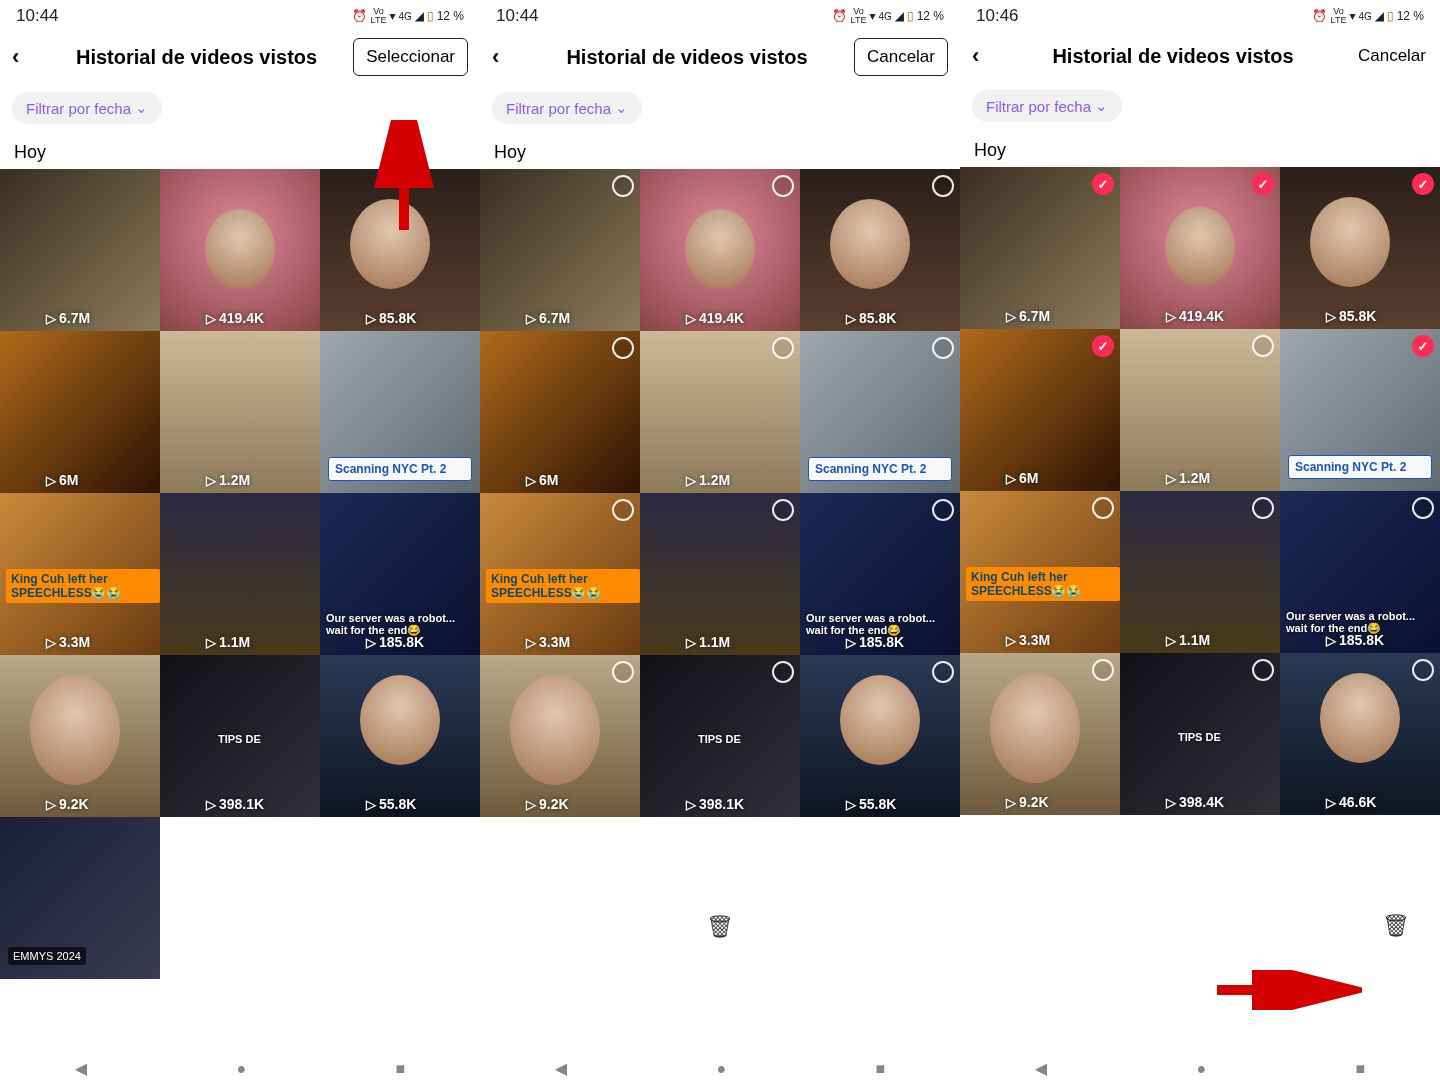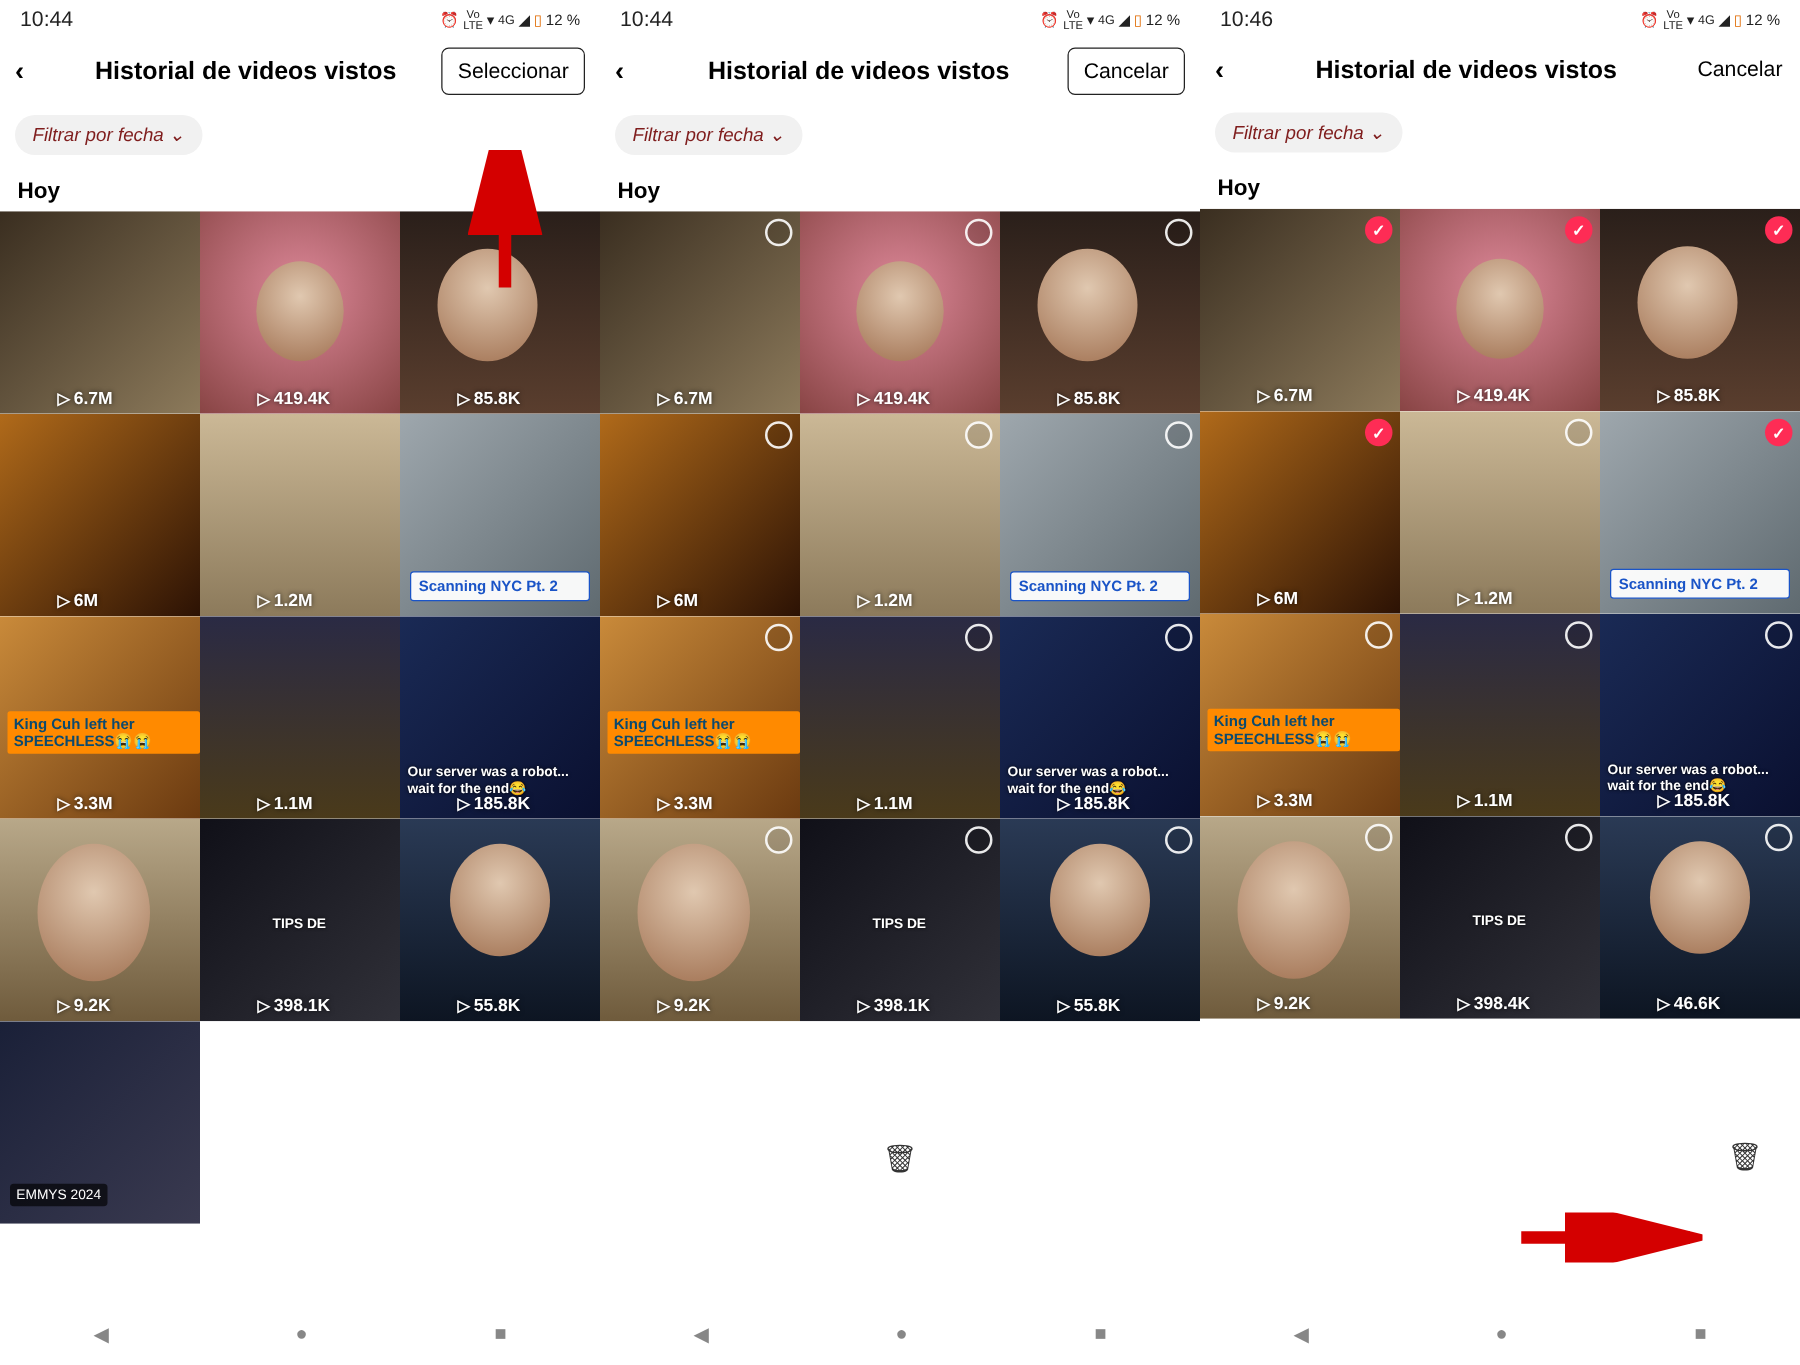--- a/index.html
+++ b/index.html
@@ -8,22 +8,22 @@
   .phone { width: 480px; height: 1092px; position: relative; display: flex; flex-direction: column; background: #fff; overflow: hidden; border-radius: 16px; }
   .status-bar { display: flex; justify-content: space-between; align-items: center; padding: 6px 16px 2px; font-size: 17px; font-weight: 500; color: #222; }
   .status-right { display: flex; align-items: center; gap: 3px; font-size: 12px; }
   .status-right .lte { font-size:9px; line-height:9px;text-align:center; }
   .header { display: flex; align-items: center; padding: 10px 12px; gap: 10px; }
   .back { width: 28px; font-size: 22px; font-weight: 600; }
   .title { flex: 1; text-align: center; font-size: 20px; font-weight: 600; }
   .action-btn { border: 1.5px solid #222; border-radius: 6px; padding: 8px 12px; font-size: 17px; font-weight: 500; background: #fff; }
   .action-btn.noborder { border: none; padding-right: 2px; }
   .filter-row { padding: 6px 12px 10px; }
-  .filter-chip { display:inline-flex; align-items:center; gap:4px; background:#f1f1f1; border-radius:18px; padding:7px 14px; font-size:15px; color:#7f1d1d;font-style:italic; }
-  .section-label { padding: 8px 14px 6px; font-size: 18px; font-weight: 700; }
+  .filter-chip { display:inline-flex; align-items:center; gap:4px; background:#f1f1f1; border-radius:18px; padding:7px 14px; font-size:15px; color:#8b5cf6; }
+  .section-label { padding: 8px 14px 6px; font-size: 18px; font-weight: 400; }
   .grid { display: grid; grid-template-columns: repeat(3, 1fr); grid-auto-rows: 162px; flex: 0 0 auto; }
   .thumb { position: relative; overflow: hidden; color: #fff; font-size: 12px; }
   .thumb .bg { position:absolute; inset:0; }
   .views { position: absolute; bottom: 5px; left: 6px; font-size: 14px; font-weight: 600; display:flex; align-items:center; gap:3px; text-shadow: 0 0 4px rgba(0,0,0,.7); margin-left: 40px; }
   .views::before { content:"▷"; font-size:13px; }
   .sel-ring { position:absolute; top:6px; right:6px; width:22px; height:22px; border-radius:50%; border:2px solid rgba(255,255,255,.9); background: rgba(0,0,0,.1); }
   .sel-check { position:absolute; top:6px; right:6px; width:22px; height:22px; border-radius:50%; background:#fe2c55; display:flex; align-items:center; justify-content:center; color:#fff; font-size:13px; font-weight:bold; }
   .caption-tag { position:absolute; background: rgba(255,255,255,.95); color:#1a54c7; font-weight:700; font-size:12px; padding:4px 6px; border-radius:3px; border:1.5px solid #1a54c7; }
   .caption-orange { position:absolute; background:#ff8a00; color:#0c4a6e; font-weight:700; font-size:12px; padding:3px 5px; border-radius:2px; }
   .caption-white { position:absolute; color:#fff; font-weight:600; font-size:11px; text-shadow:0 0 3px #000; }

